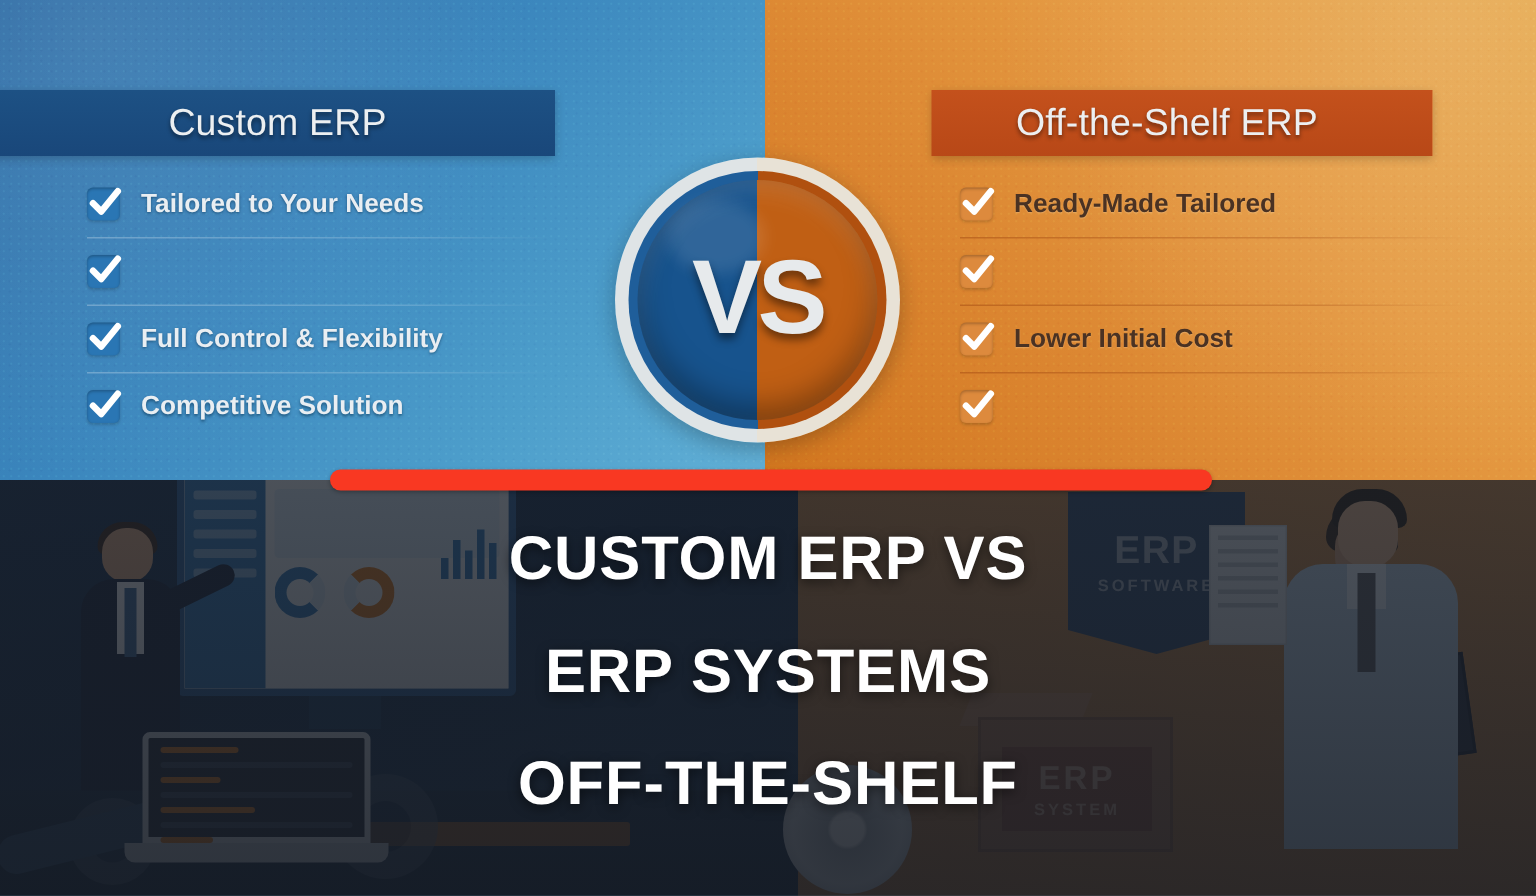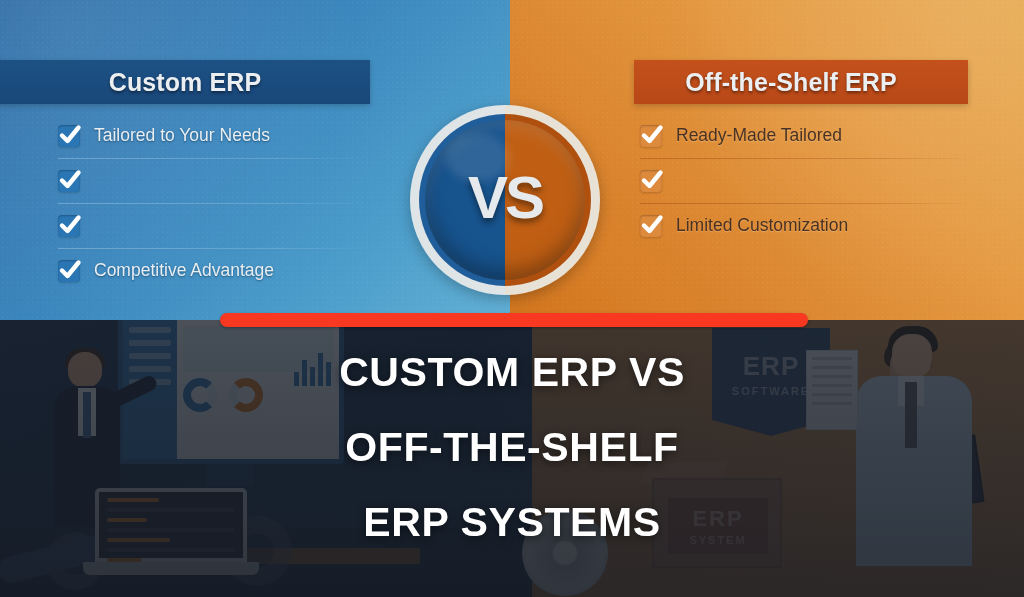--- a/index.html
+++ b/index.html
@@ -44,33 +44,33 @@
     background-position:0 0, 3px 2px;
   }
 
   
   .ribbon {
     position:absolute; height:44px;
     display:flex; align-items:center;
     box-shadow:0 2px 6px rgba(0,0,0,.20);
   }
   .ribbon .ribbon-text {
-    font-size:25px; font-weight:bold; color:#eceff1;
+    font-size:25px; font-weight:normal; color:#eceff1;
     letter-spacing:.1px;
     text-shadow:0 2px 3px rgba(0,0,0,.45);
     white-space:nowrap;
   }
   .ribbon.left {
     left:-40px; top:60px; width:410px;
     background:linear-gradient(180deg,#1d5184 0%,#19477a 100%);
     padding-left:40px;
     justify-content:center;
   }
   .ribbon.right {
-    left:124px; top:60px; width:334px;
+    left:111px; top:60px; width:334px;
     background:linear-gradient(180deg,#c4511c 0%,#b84817 100%);
     justify-content:center;
     padding-right:20px;
   }
 
   
   .features { position:absolute; top:113px; }
   .features.left  { left:58px;  width:310px; }
   .features.right { left:130px; width:340px; }
 
@@ -93,21 +93,21 @@
     flex:0 0 auto;
     width:22px; height:22px; border-radius:4px;
     position:relative;
     box-shadow:0 1px 2px rgba(0,0,0,.25) inset, 0 1px 2px rgba(0,0,0,.18);
   }
   .features.left  .cbox { background:#2a76b4; }
   .features.right .cbox { background:#dd8a3d; }
   .cbox svg { position:absolute; left:-1px; top:-3px; width:26px; height:26px; overflow:visible; }
 
   .feat-label {
-    font-size:17.5px; font-weight:normal; white-space:nowrap;
+    font-size:17.5px; font-weight:bold; white-space:nowrap;
   }
   .features.left .feat-label {
     color:#e9eef2; text-shadow:0 1px 2px rgba(0,40,70,.55);
   }
   .features.right .feat-label {
     color:#4a3223; text-shadow:0 1px 1px rgba(255,235,200,.30);
   }
 
   
   .vs-wrap {
@@ -127,21 +127,21 @@
     position:absolute; inset:15px; border-radius:50%;
     background:linear-gradient(90deg,#17538d 0% 50%, #c05f14 50% 100%);
     box-shadow: inset 0 -9px 20px rgba(0,0,0,.34), inset 0 7px 16px rgba(255,255,255,.13);
     display:flex; align-items:center; justify-content:center;
   }
   .vs-face::after{
     content:""; position:absolute; left:13%; top:9%; width:40%; height:30%;
     border-radius:50%; background:rgba(255,255,255,.11); filter:blur(5px);
   }
   .vs-text {
-    font-size:60px; font-weight:bold; color:#e7eaec;
+    font-size:70px; font-weight:bold; color:#e7eaec;
     letter-spacing:-3px; line-height:1;
     text-shadow:0 4px 6px rgba(0,0,0,.45);
     position:relative; z-index:2;
     transform:translateY(-2px);
   }
 
   
   .hero {
     position:absolute; left:0; top:320px; width:1024px; height:277px;
     overflow:hidden;
@@ -301,21 +301,28 @@
                 <path d="M5 13.5 L10.5 19 L21.5 5.5" fill="none" stroke="#ffffff" stroke-width="4.4" stroke-linecap="round" stroke-linejoin="round"></path>
               </svg>
           </span>
         </div>
         <div class="feat-row">
           <span class="cbox">
             <svg viewBox="0 0 26 26">
                 <path d="M5 13.5 L10.5 19 L21.5 5.5" fill="none" stroke="#ffffff" stroke-width="4.4" stroke-linecap="round" stroke-linejoin="round"></path>
               </svg>
           </span>
-          <span class="feat-label">Limited Customization</span>
+          <span class="feat-label">Lower Initial Cost</span>
+        </div>
+        <div class="feat-row">
+          <span class="cbox">
+            <svg viewBox="0 0 26 26">
+                <path d="M5 13.5 L10.5 19 L21.5 5.5" fill="none" stroke="#ffffff" stroke-width="4.4" stroke-linecap="round" stroke-linejoin="round"></path>
+              </svg>
+          </span>
         </div>
       </div>
     </div>
 
     <div class="ribbon left">
       <span class="ribbon-text">Custom ERP</span>
     </div>
 
     <div class="features left">
       <div class="feat-row">
@@ -332,28 +339,29 @@
               <path d="M5 13.5 L10.5 19 L21.5 5.5" fill="none" stroke="#ffffff" stroke-width="4.4" stroke-linecap="round" stroke-linejoin="round"></path>
             </svg>
         </span>
       </div>
       <div class="feat-row">
         <span class="cbox">
           <svg viewBox="0 0 26 26">
               <path d="M5 13.5 L10.5 19 L21.5 5.5" fill="none" stroke="#ffffff" stroke-width="4.4" stroke-linecap="round" stroke-linejoin="round"></path>
             </svg>
         </span>
+        <span class="feat-label">Full Control &amp; Flexibility</span>
       </div>
       <div class="feat-row">
         <span class="cbox">
           <svg viewBox="0 0 26 26">
               <path d="M5 13.5 L10.5 19 L21.5 5.5" fill="none" stroke="#ffffff" stroke-width="4.4" stroke-linecap="round" stroke-linejoin="round"></path>
             </svg>
         </span>
-        <span class="feat-label">Competitive Advantage</span>
+        <span class="feat-label">Competitive Solution</span>
       </div>
     </div>
   </div>
 
   <div class="vs-wrap">
     <div class="vs-ring"></div>
     <div class="vs-ring2"></div>
     <div class="vs-face">
       <span class="vs-text">VS</span>
     </div>
@@ -460,17 +468,17 @@
       </div>
     </div>
 
     <div class="scrim"></div>
   </div>
 
   <div class="accent-bar"></div>
 
   <div class="hero-title">
     <div class="ln">CUSTOM ERP VS</div>
+    <div class="ln">ERP SYSTEMS</div>
     <div class="ln">OFF-THE-SHELF</div>
-    <div class="ln">ERP SYSTEMS</div>
   </div>
 
 </div>
 
 </body></html>

